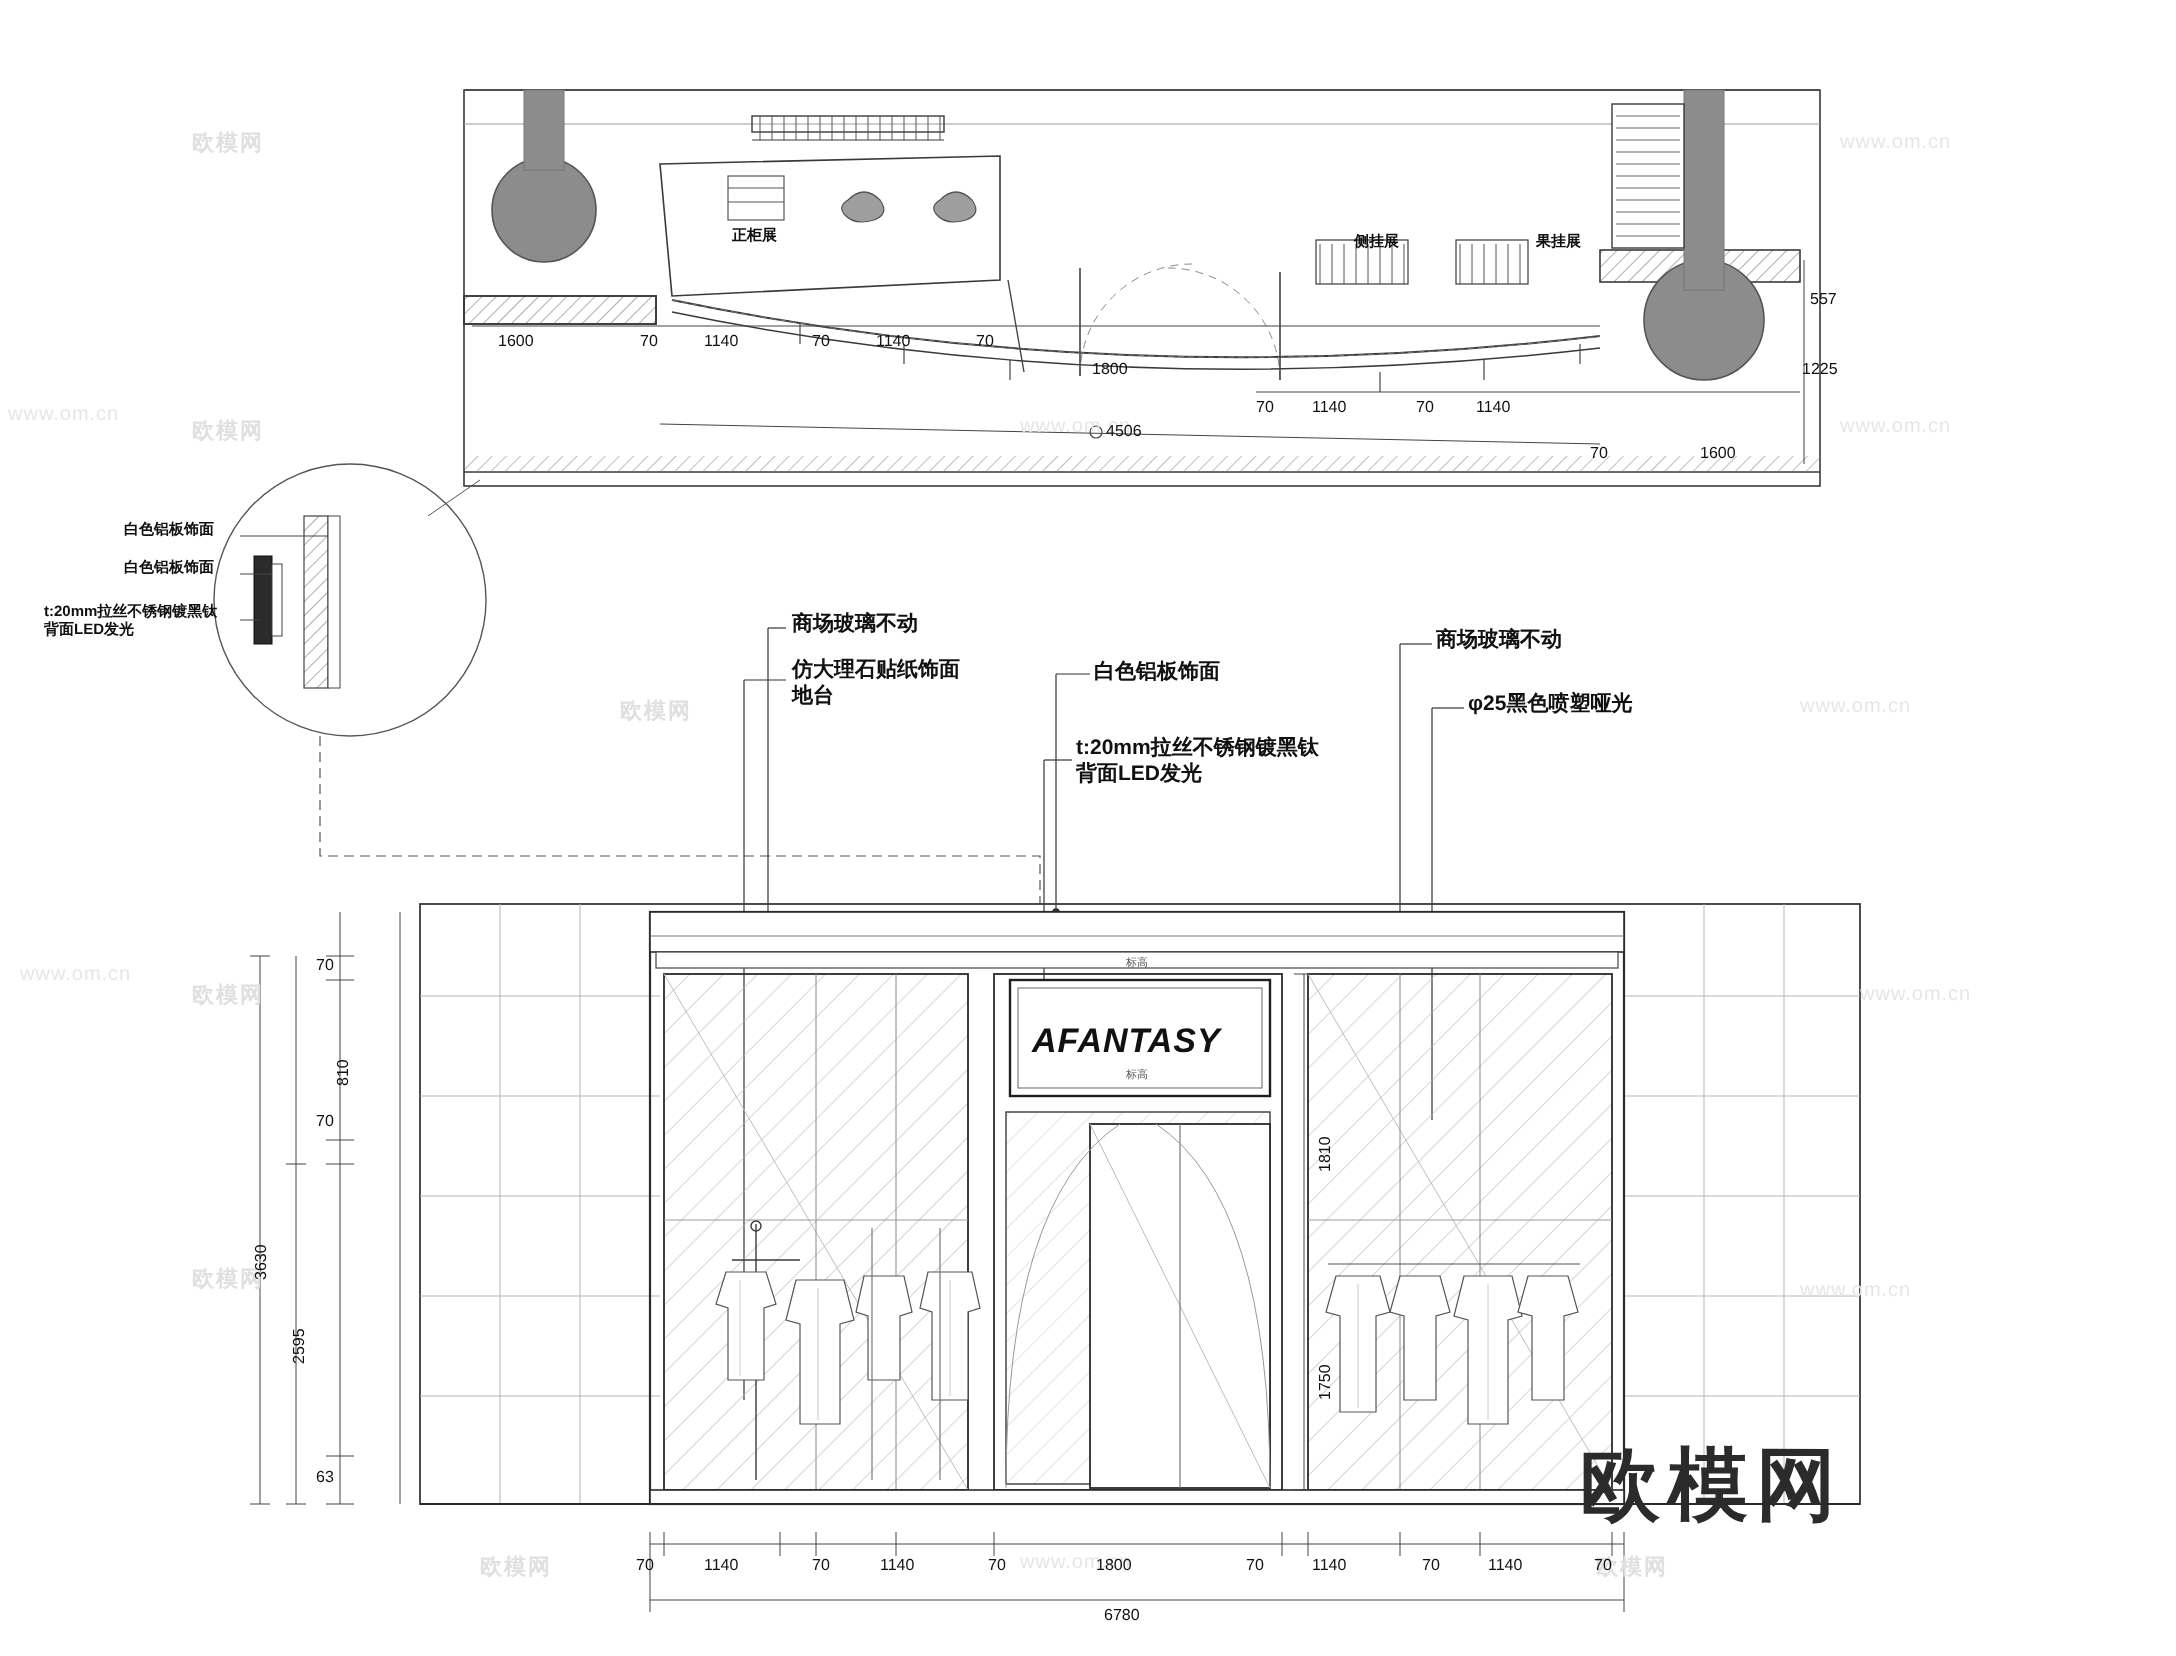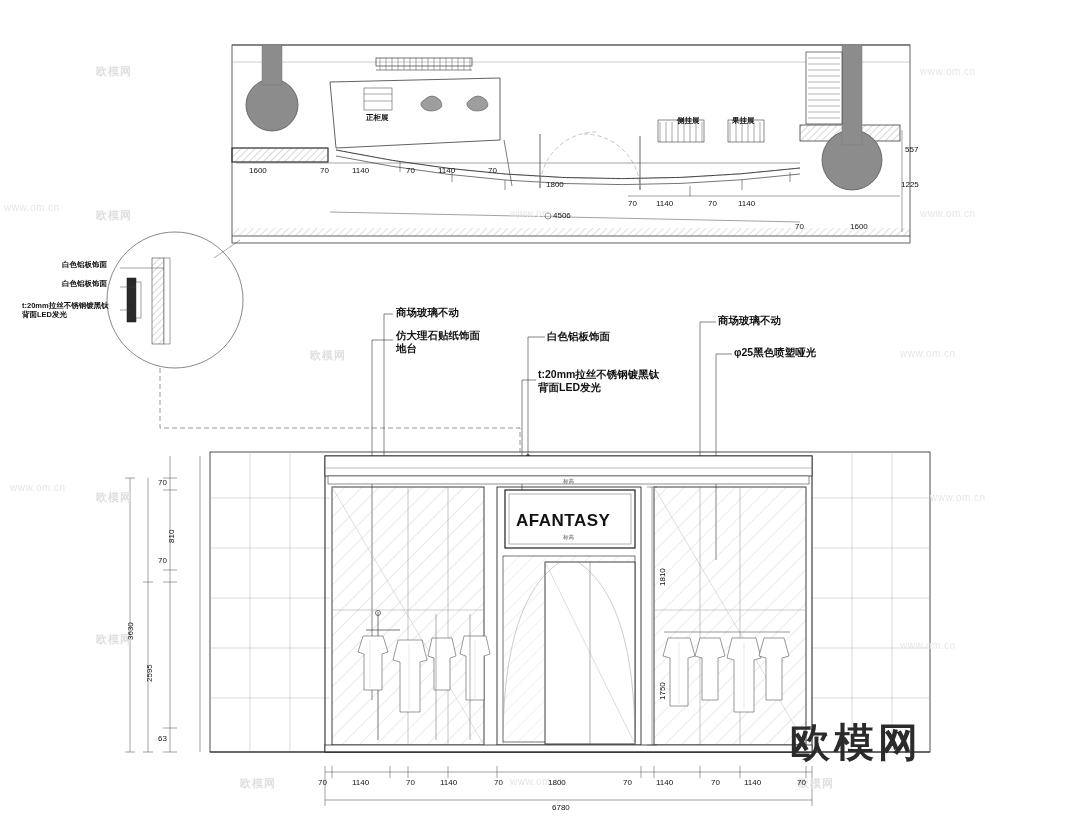--- a/index.html
+++ b/index.html
@@ -410,21 +410,21 @@
   <div class="wm url" style="left:930px; top:492px;">www.om.cn</div>
   <div class="wm cn" style="left:96px; top:632px;">欧模网</div>
   <div class="wm url" style="left:900px; top:640px;">www.om.cn</div>
   <div class="wm url" style="left:510px; top:776px;">www.om.cn</div>
   <div class="wm cn" style="left:240px; top:776px;">欧模网</div>
   <div class="wm cn" style="left:798px; top:776px;">欧模网</div>
   <div class="wm-big">欧模网</div>
 
   <div class="ann sm" style="left:366px; top:113px;">正柜展</div>
   <div class="ann sm" style="left:640px; top:116px;margin-left:37px;">侧挂展</div>
-  <div class="ann sm" style="left:732px; top:116px;">果挂展</div>
+  <div class="ann sm" style="left:768px; top:116px;">果挂展</div>
 
   <div class="dim" style="left:249px; top:166px;">1600</div>
   <div class="dim" style="left:320px; top:166px;">70</div>
   <div class="dim" style="left:352px; top:166px;">1140</div>
   <div class="dim" style="left:406px; top:166px;">70</div>
   <div class="dim" style="left:438px; top:166px;">1140</div>
   <div class="dim" style="left:488px; top:166px;">70</div>
   <div class="dim" style="left:546px; top:180px;">1800</div>
 
   <div class="dim" style="left:628px; top:199px;">70</div>
@@ -445,21 +445,21 @@
 
   <div class="ann" style="left:396px; top:306px;">商场玻璃不动</div>
   <div class="ann" style="left:396px; top:329px;">仿大理石贴纸饰面
 地台</div>
   <div class="ann" style="left:547px; top:330px;">白色铝板饰面</div>
   <div class="ann" style="left:538px; top:368px;">t:20mm拉丝不锈钢镀黑钛
 背面LED发光</div>
   <div class="ann" style="left:718px; top:314px;">商场玻璃不动</div>
   <div class="ann" style="left:734px; top:346px;">φ25黑色喷塑哑光</div>
 
-  <div class="logo-text" style="left:516px; top:511px;">AFANTASY</div>
+  <div class="logo-text" style="left:516px; top:511px;font-style:italic;">AFANTASY</div>
   <div class="tiny" style="left:563px; top:478px;">标高</div>
   <div class="tiny" style="left:563px; top:534px;">标高</div>
 
   <div class="dim v" style="left:126px; top:640px;">3630</div>
   <div class="dim v" style="left:145px; top:682px;">2595</div>
 
   <div class="dim" style="left:158px; top:478px;">70</div>
   <div class="dim v" style="left:167px; top:543px;">810</div>
   <div class="dim" style="left:158px; top:556px;">70</div>
   <div class="dim" style="left:158px; top:734px;">63</div>

